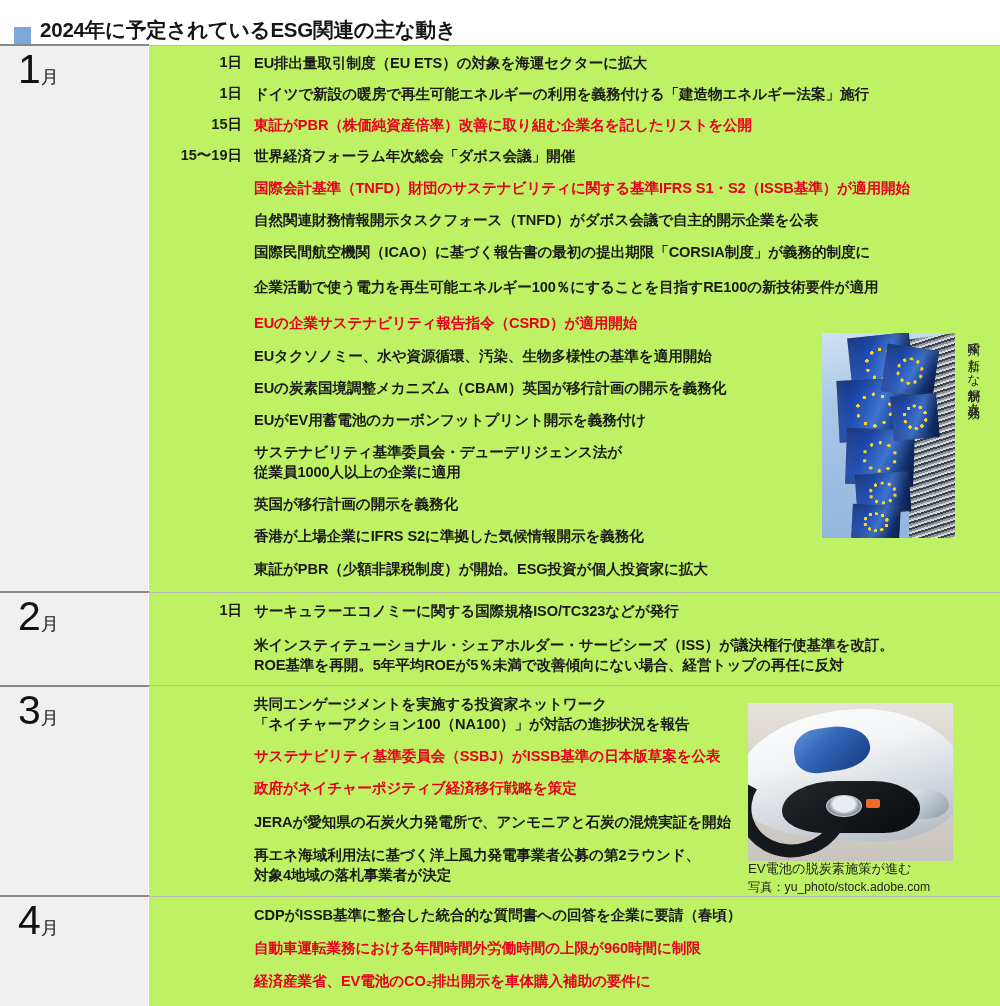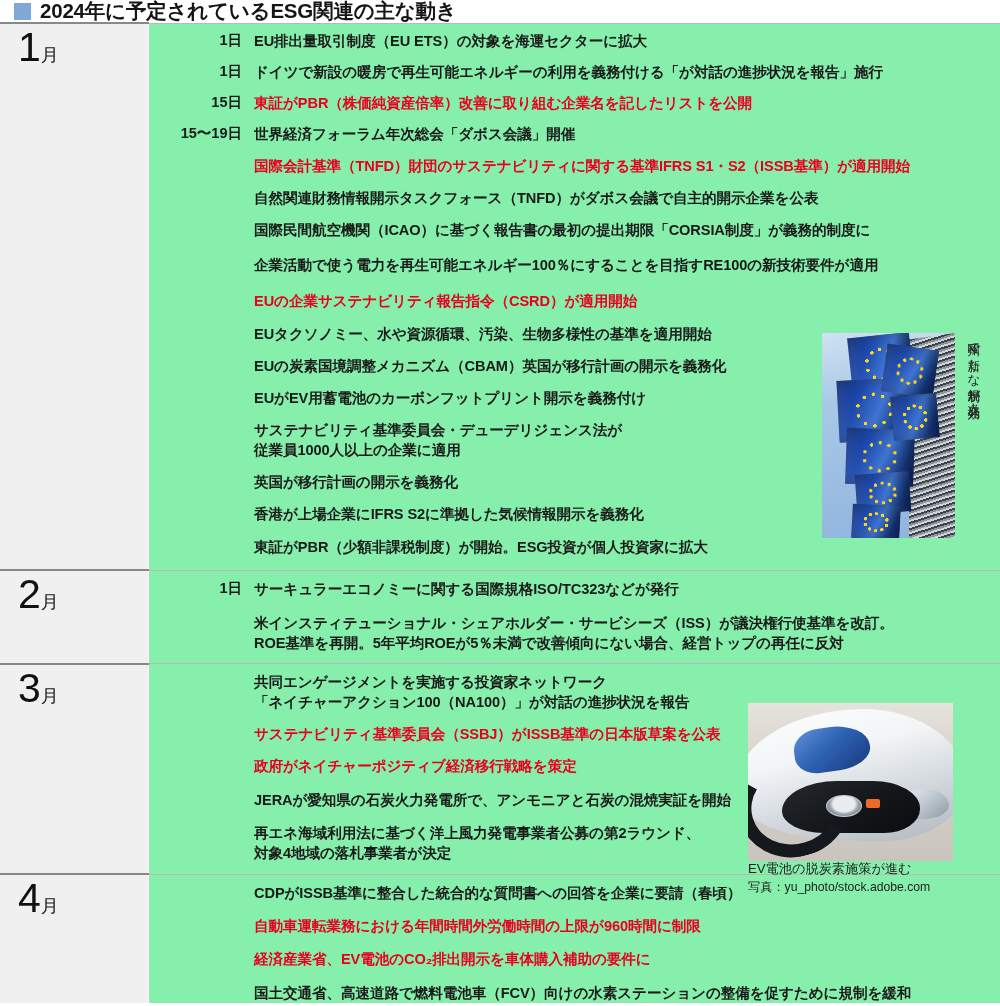--- a/index.html
+++ b/index.html
@@ -12,22 +12,22 @@
     height: 1006px;
     font-family: "Liberation Sans", "DejaVu Sans", sans-serif;
     color: #1a1a1a;
     position: relative;
     overflow: hidden;
   }
 
   
   .title-bar {
     display: flex;
-    align-items: center;
-    height: 22px;
+    align-items: flex-end;
+    height: 44px;
     padding: 0 0 0 14px;
     box-sizing: border-box;
   }
   .title-bullet {
     width: 17px;
     height: 17px;
     background: #7fa8d6;
     margin-right: 9px;
     flex: 0 0 auto;
   }
@@ -71,21 +71,21 @@
   }
   .month-suffix {
     font-size: 18px;
     margin-left: 1px;
   }
 
   .events-cell {
     vertical-align: top;
     border-top: 1px solid #b9b9b9;
     padding: 0;
-    background: #86efac;
+    background: #bef264;
   }
 
   .event-list {
     padding: 0;
     margin: 0;
     list-style: none;
   }
   .event {
     display: flex;
     align-items: flex-start;
@@ -260,21 +260,21 @@
         </div>
       </td>
       <td class="events-cell">
         <ul class="event-list">
           <li class="event" style="padding-top:7px">
             <span class="event-date">1日</span>
             <span class="event-text">EU排出量取引制度（EU ETS）の対象を海運セクターに拡大</span>
           </li>
           <li class="event" style="padding-top:11px">
             <span class="event-date">1日</span>
-            <span class="event-text">ドイツで新設の暖房で再生可能エネルギーの利用を義務付ける「が対話の進捗状況を報告」施行</span>
+            <span class="event-text">ドイツで新設の暖房で再生可能エネルギーの利用を義務付ける「建造物エネルギー法案」施行</span>
           </li>
           <li class="event" style="padding-top:11px">
             <span class="event-date">15日</span>
             <span class="event-text red">東証がPBR（株価純資産倍率）改善に取り組む企業名を記したリストを公開</span>
           </li>
           <li class="event" style="padding-top:11px">
             <span class="event-date">15〜19日</span>
             <span class="event-text">世界経済フォーラム年次総会「ダボス会議」開催</span>
           </li>
           <li class="event" style="padding-top:12px">

